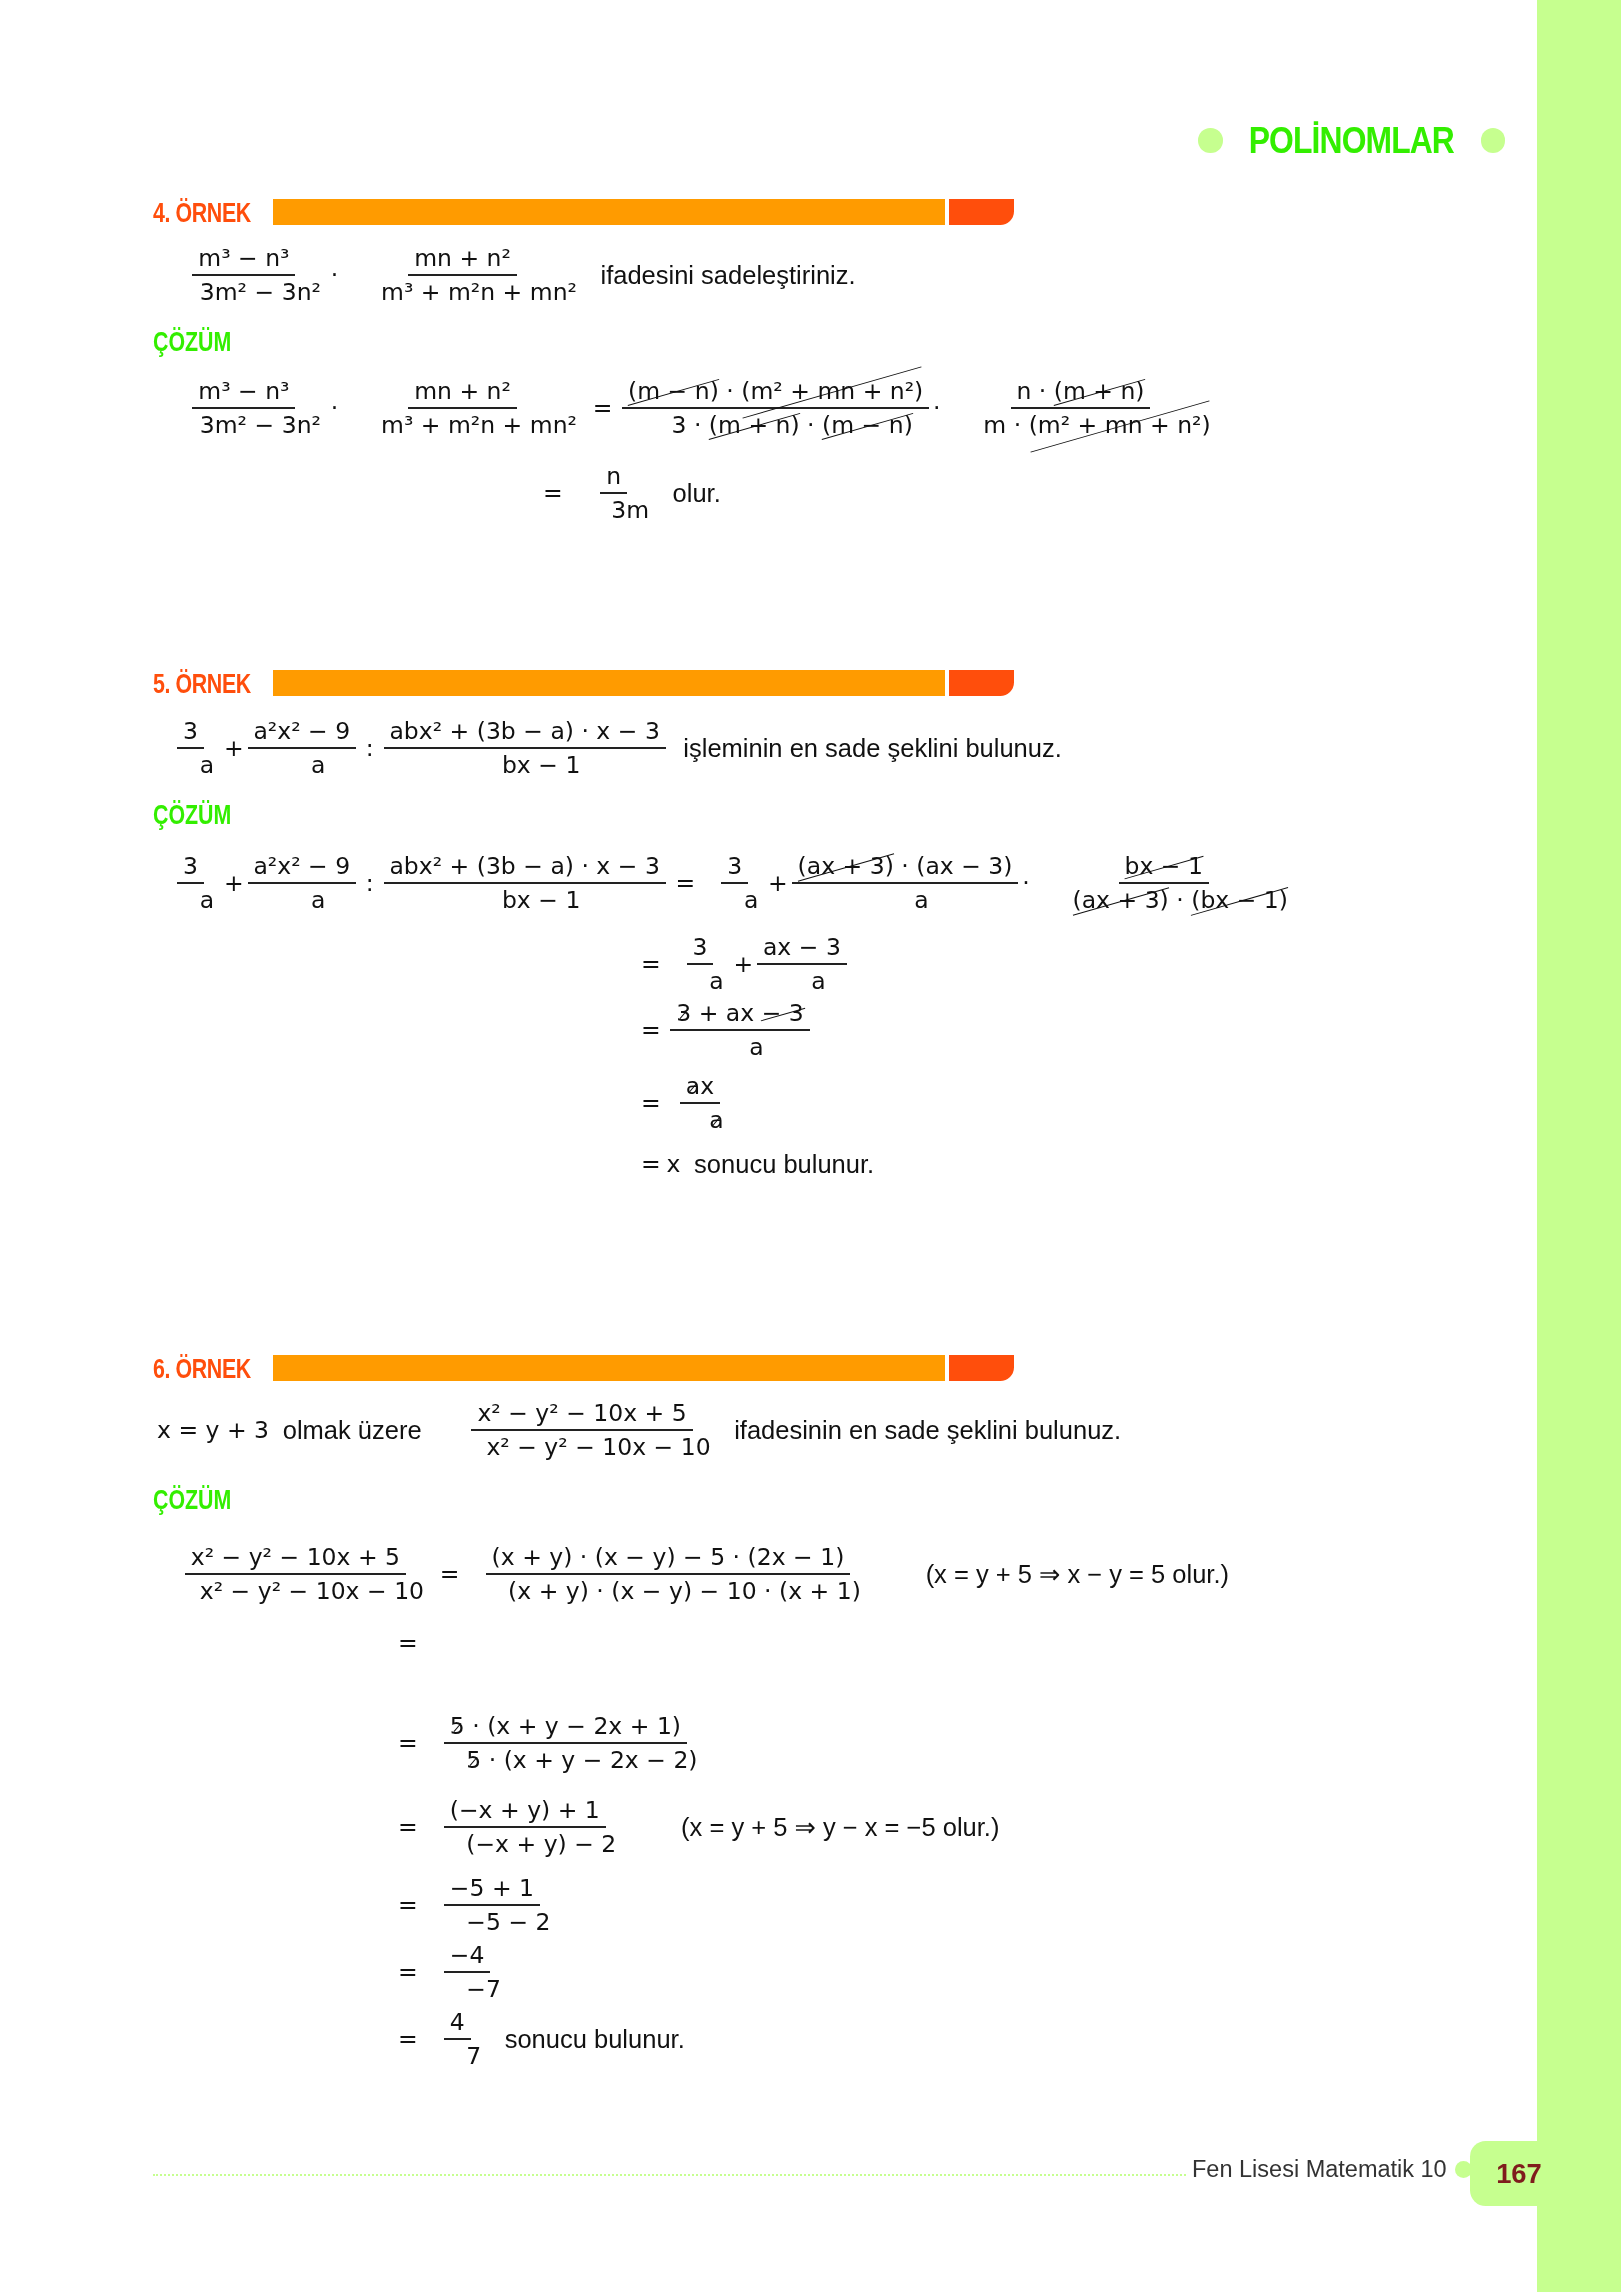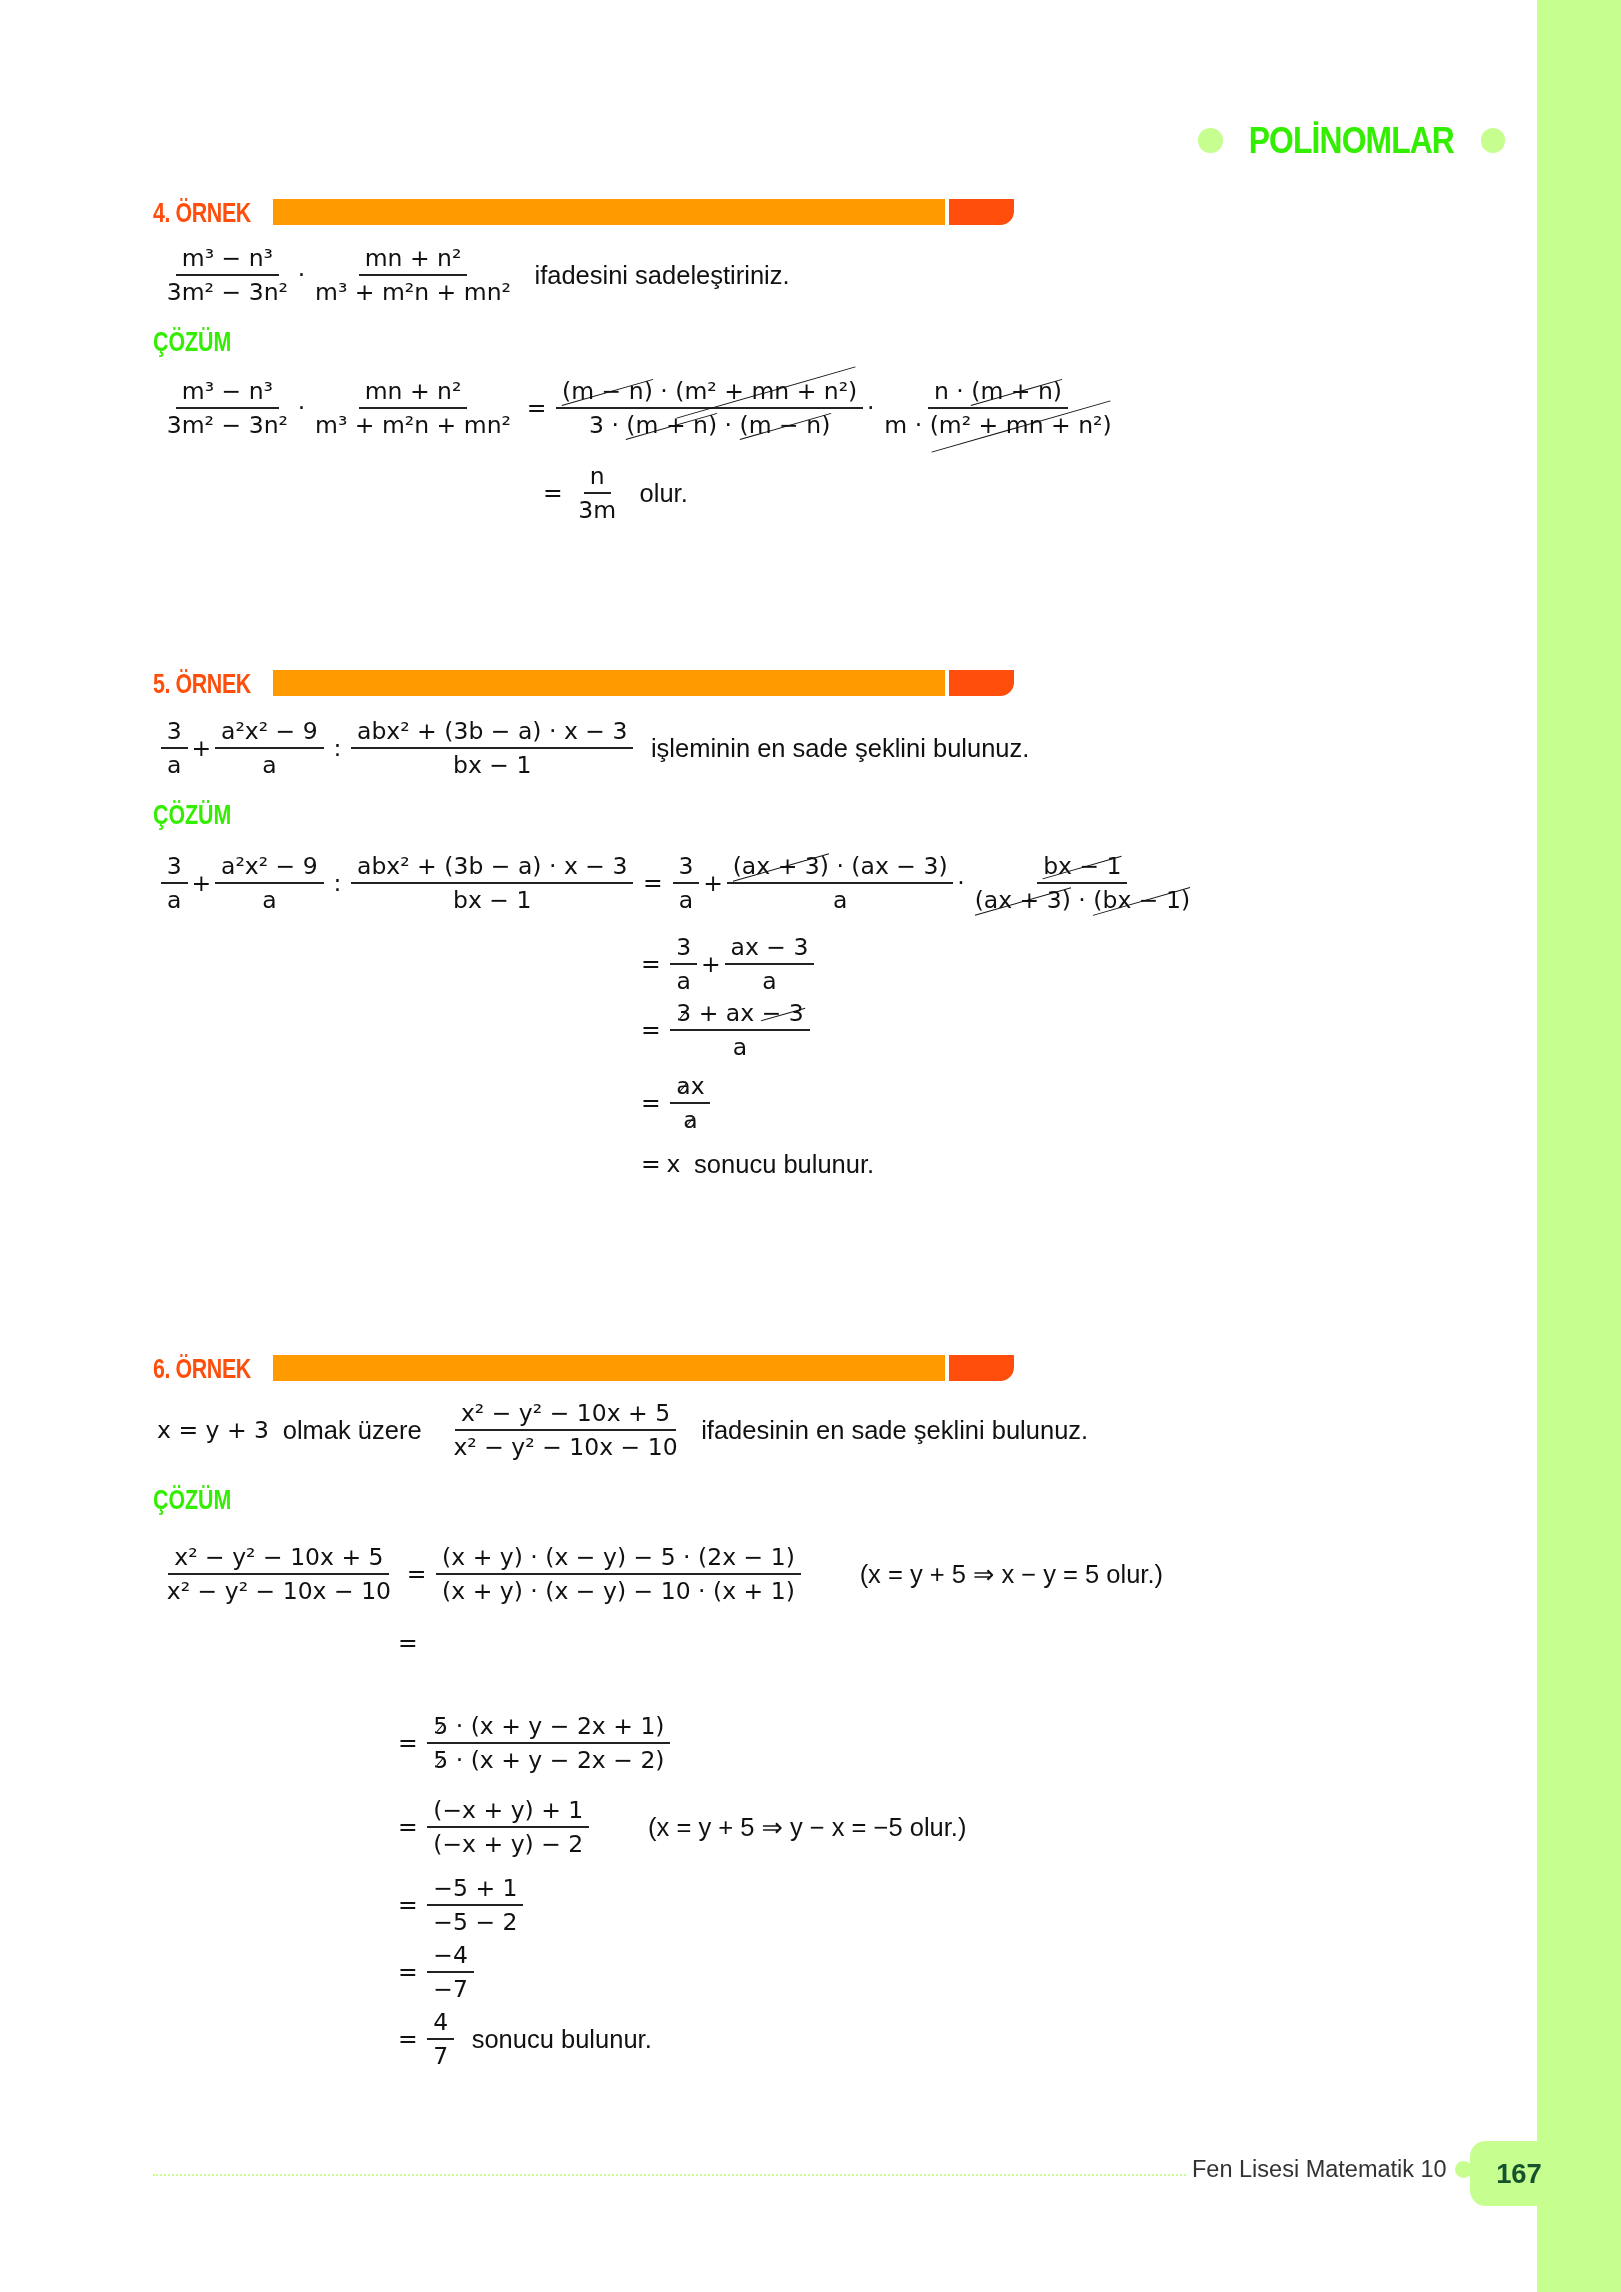--- a/index.html
+++ b/index.html
@@ -13,31 +13,31 @@
   .header { position:absolute; left:153px; height:29px; display:flex; align-items:flex-start; }
   .header .label { font-family:"Liberation Sans", sans-serif; font-weight:bold; font-size:27.4px; color:#ff4e0c; transform:scaleX(0.78); transform-origin:left center; width:113px; white-space:nowrap; letter-spacing:-0.5px;}
   .header .bar1 { position:absolute; left:120px; top:2px; width:672px; height:25.5px; background:#ff9b00; }
   .header .bar2 { position:absolute; left:796px; top:2px; width:65px; height:25.5px; background:#ff4e0c; border-radius:0 0 13.7px 0; }
 
   .cozum { position:absolute; left:153px; font-family:"Liberation Sans", sans-serif; font-weight:bold; font-size:27.4px; color:#33ee00; transform:scaleX(0.78); transform-origin:left center; white-space:nowrap; }
 
   .math { position:absolute; font-family:"DejaVu Sans", sans-serif; font-size:23.5px; display:flex; align-items:center; white-space:nowrap; line-height:1; }
   .frac { display:inline-flex; flex-direction:column; align-items:center; margin:0 3.9px; vertical-align:middle; }
   .frac .num { padding:0 5.9px 3.9px 5.9px; border-bottom:2px solid #222; text-align:left; }
-  .frac .den { padding:4.9px 5.9px 0 5.9px; text-align:center; }
+  .frac .den { padding:4.9px 5.9px 0 5.9px; text-align:center;margin-left:33px; }
   .op { margin:0 5.9px; }
   .txt { font-family:"Liberation Sans", sans-serif; font-size:25.5px; margin-left:13.7px; }
   .strike { position:relative; display:inline-block; }
   .strike::after { content:""; position:absolute; left:-2px; right:-2px; top:50%; height:0; border-top:1.6px solid #111; transform:rotate(-16deg); }
   .strike.steep::after { transform:rotate(-50deg); left:2px; right:2px; }
 
   .footer-dots { position:absolute; left:153px; top:2174px; width:1033px; height:0; border-top:2.9px dotted #c6ff8f; }
   .footer-text { position:absolute; left:1192px; top:2156px; font-family:"Liberation Sans", sans-serif; font-size:23.5px; color:#333; display:flex; align-items:center; gap:7.8px; }
   .footer-text .dot { width:17.6px; height:17.6px; border-radius:50%; background:#c6ff8f; display:inline-block; }
-  .page-tab { position:absolute; left:1470px; top:2141px; width:98px; height:65px; background:#c6ff8f; border-radius:15.7px 0 0 15.7px; display:flex; align-items:center; justify-content:center; font-family:"Liberation Sans", sans-serif; font-weight:bold; font-size:27.4px; color:#14532d; }
+  .page-tab { position:absolute; left:1470px; top:2141px; width:98px; height:65px; background:#c6ff8f; border-radius:15.7px 0 0 15.7px; display:flex; align-items:center; justify-content:center; font-family:"Liberation Sans", sans-serif; font-weight:bold; font-size:27.4px; color:#7f1d1d; }
 </style>
 </head>
 <body>
 
 <div class="side-strip"></div>
 
 <div class="chapter">
   <span class="dot"></span>
   <span class="title">POLİNOMLAR</span>
   <span class="dot"></span>

